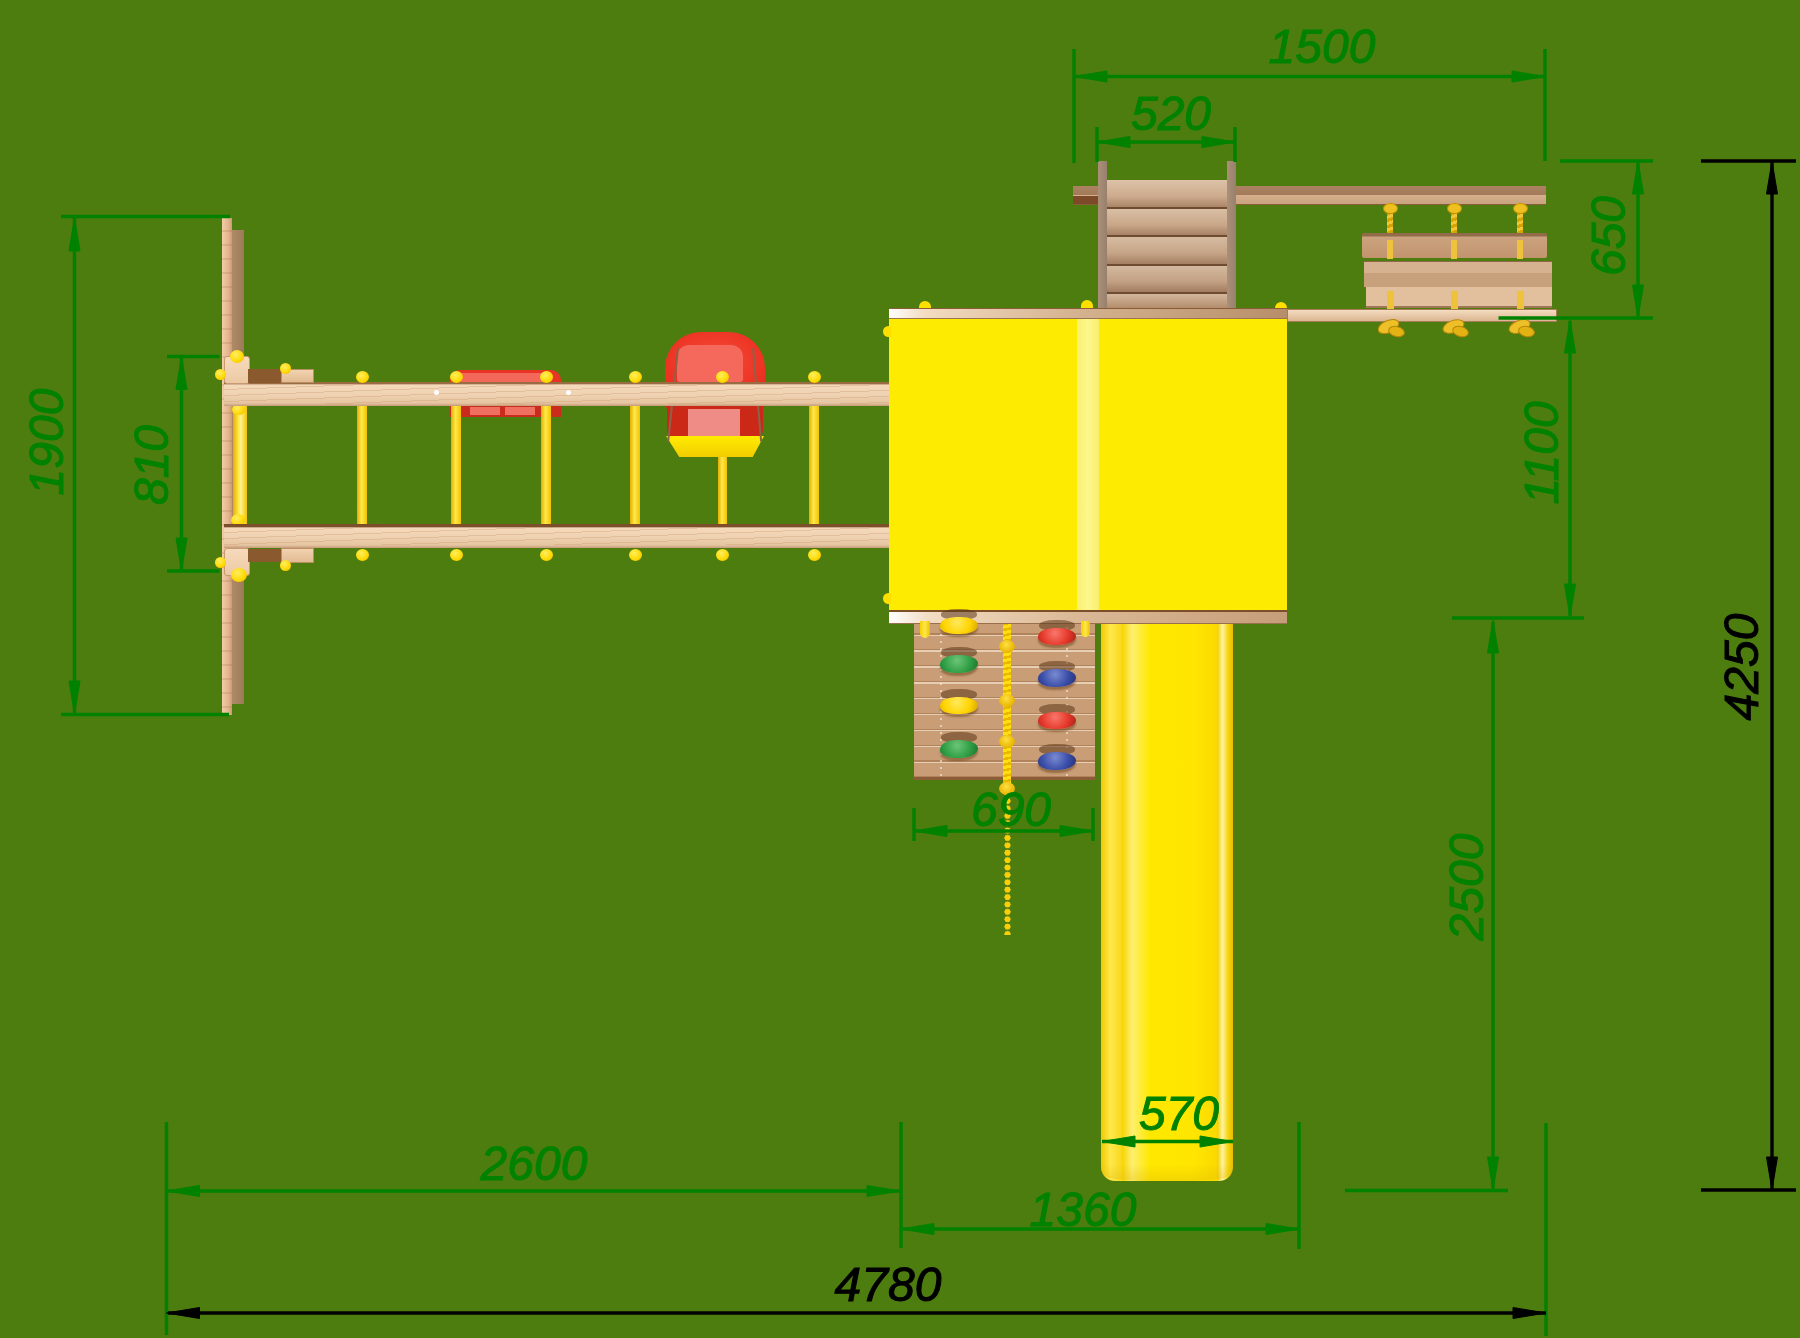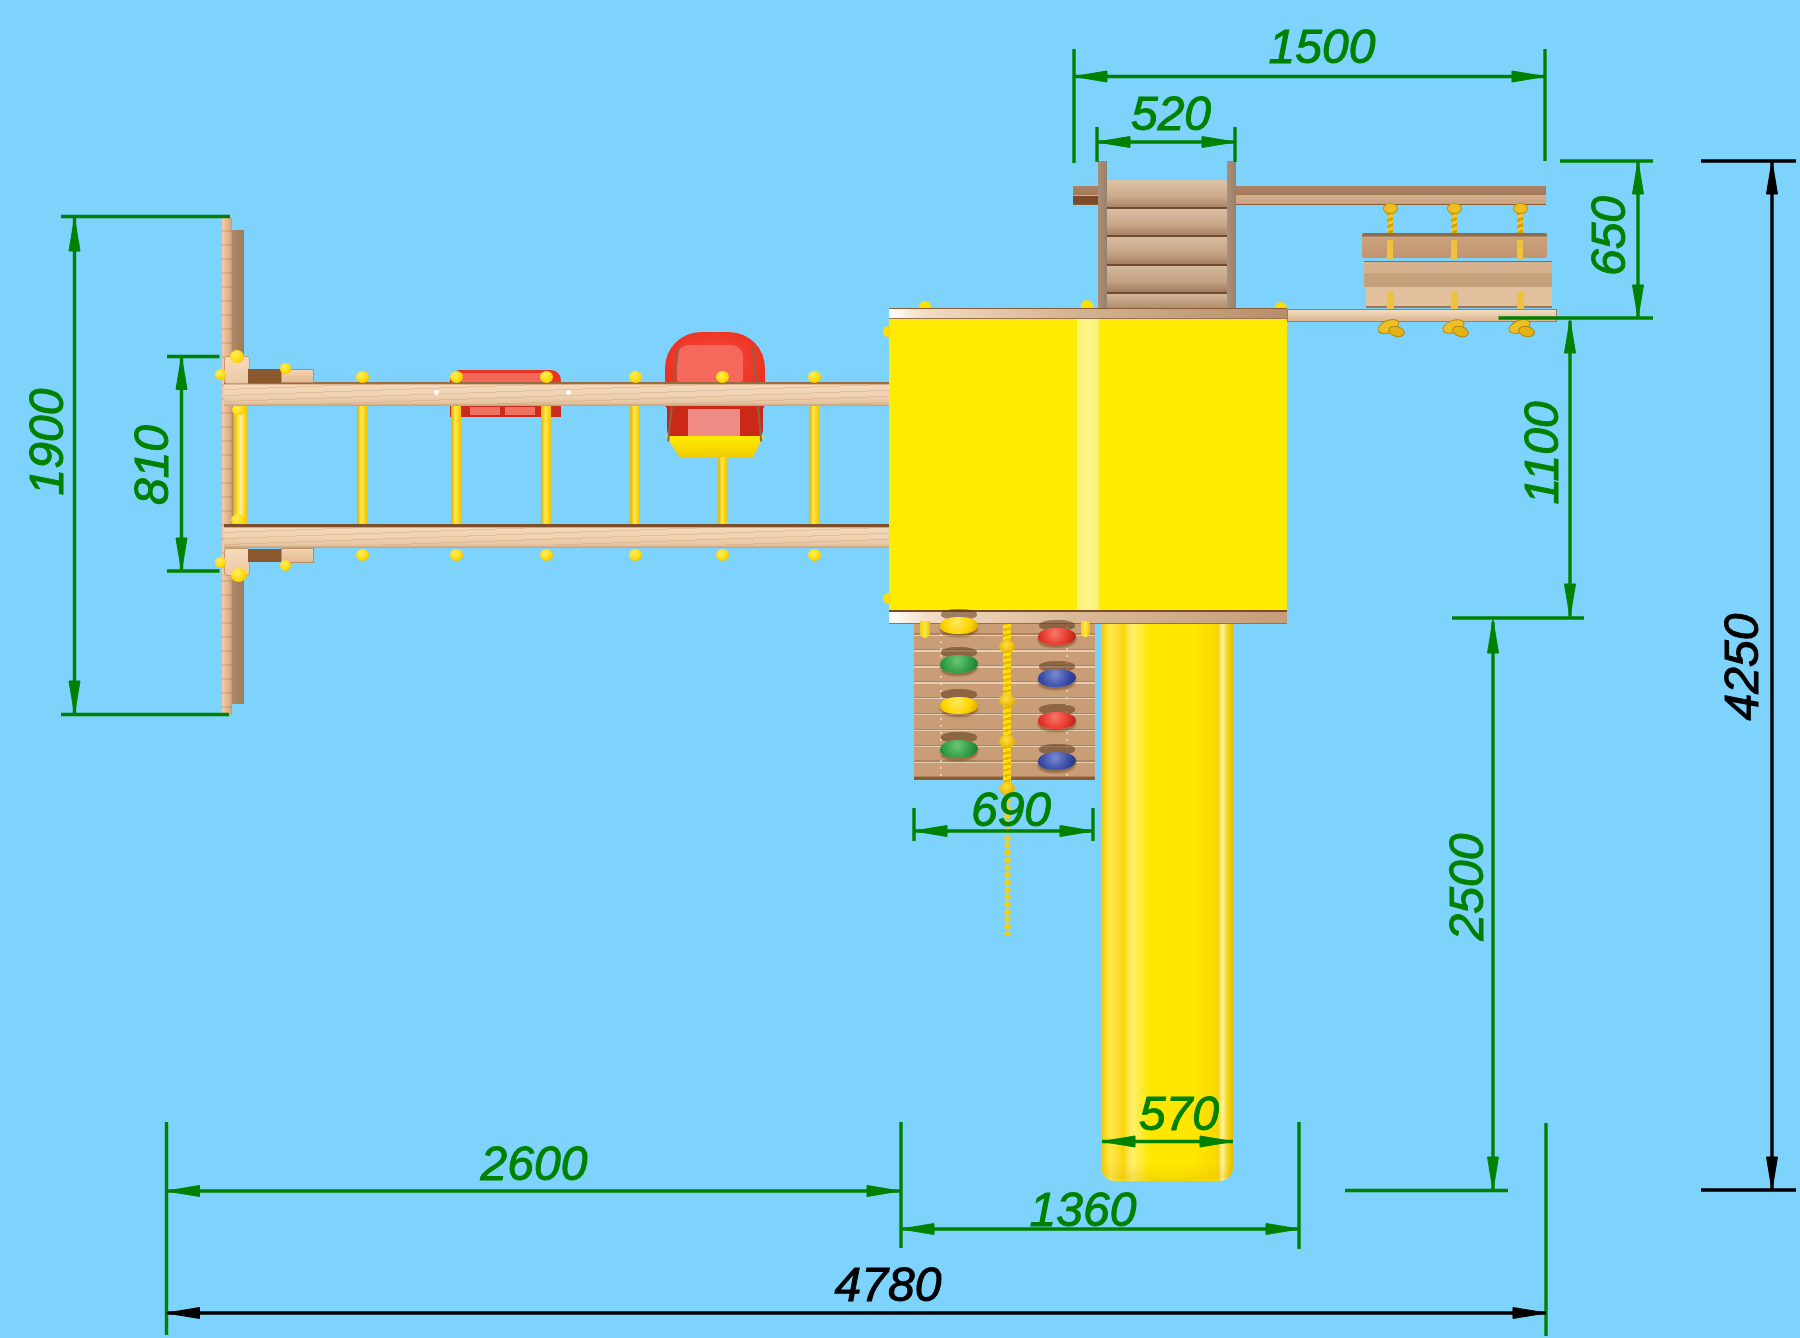--- a/index.html
+++ b/index.html
@@ -1,16 +1,16 @@
 <!DOCTYPE html>
 <html><head>
 <meta charset="utf-8">
 <style>
   html,body{margin:0;padding:0;background:#fff;}
-  #page{position:relative;width:1800px;height:1338px;background:#7dd3fc;overflow:hidden;
+  #page{position:relative;width:1800px;height:1338px;background:#4d7c0f;overflow:hidden;
         font-family:"Liberation Sans",sans-serif;}
   .a{position:absolute;}
 </style>
 </head>
 <body>
 <div id="page">
 
 <div class="a" style="left:232px;top:230px;width:12px;height:474px;background:linear-gradient(90deg,#b08a68,#9c7a58);"></div>
 <div class="a" style="left:222px;top:218px;width:10px;height:497px;background:linear-gradient(90deg,#f2cda8,#e2b28a 70%,#c89a74);"></div>
 <div class="a" style="left:222px;top:218px;width:10px;height:497px;background:repeating-linear-gradient(180deg,rgba(150,95,55,0) 0,rgba(150,95,55,0) 12.5px,rgba(150,95,55,.18) 12.5px,rgba(150,95,55,.18) 14px);"></div>

